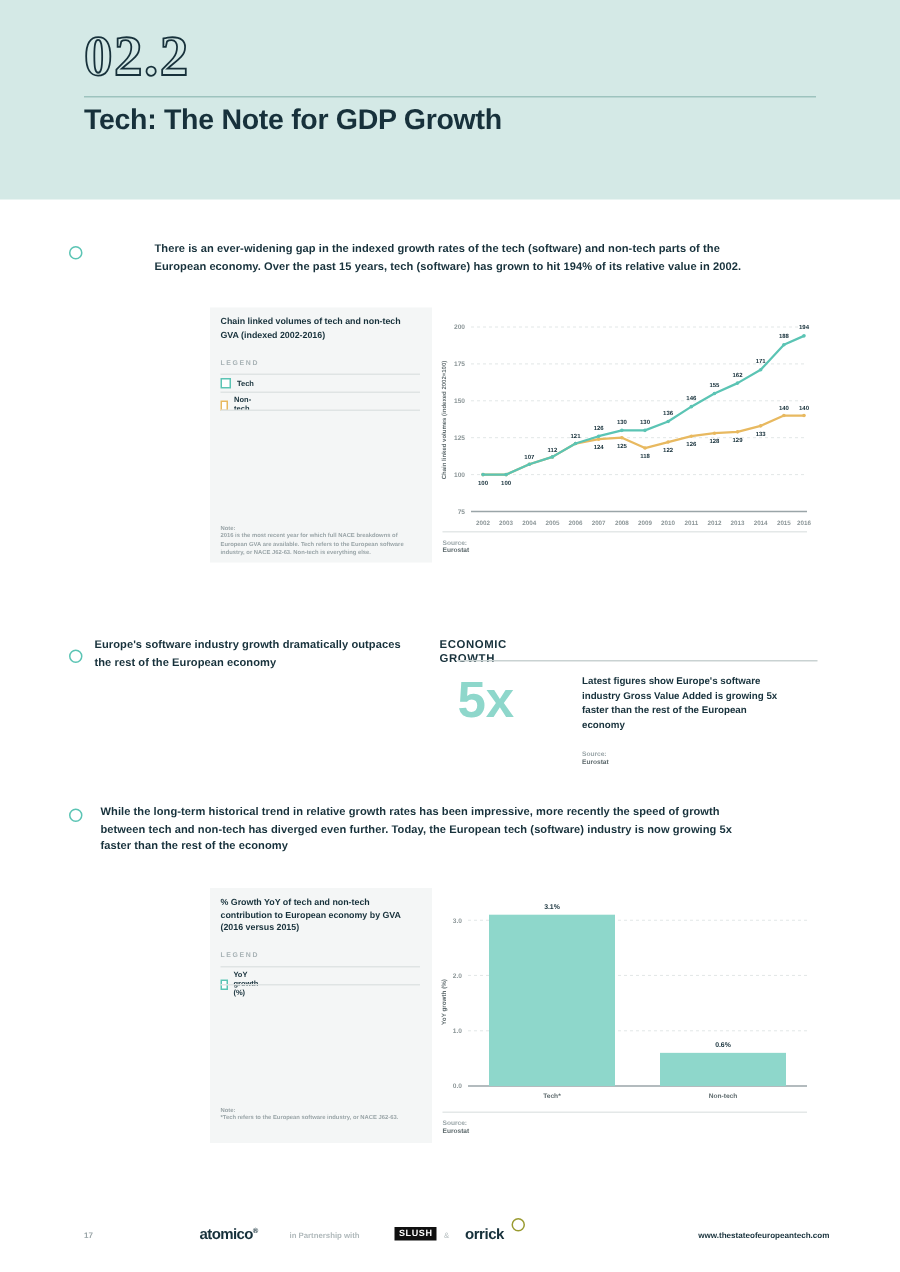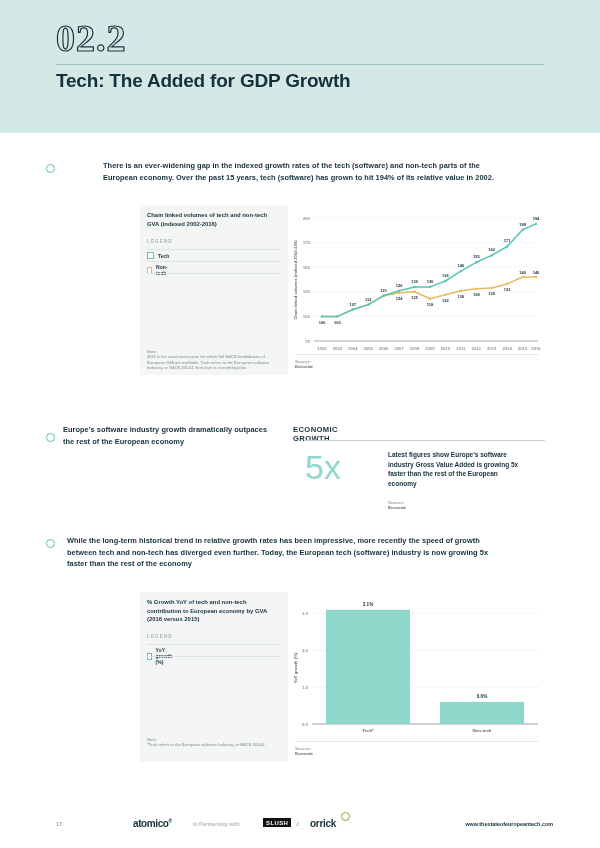--- a/index.html
+++ b/index.html
@@ -72,21 +72,21 @@
   .source-text b{color:#5f6b6e;}
   .panel-right{position:absolute;background:#ffffff;}
   .chart-rule{position:absolute;height:1px;background:#e4e8e8;}
   svg{display:block;}
   
   .callout-title{
     position:absolute;font-size:7.6px;font-weight:700;letter-spacing:0.4px;color:#17313b;
   }
   .callout-rule{position:absolute;height:1px;background:#c9d2d2;}
   .callout-big{
-    position:absolute;font-size:34px;font-weight:400;color:#8ed7cb;line-height:34px;
+    position:absolute;font-size:34px;font-weight:700;color:#8ed7cb;line-height:34px;
   }
   .callout-copy{
     position:absolute;font-size:6.5px;line-height:9.6px;color:#17313b;font-weight:600;
   }
   
   .footer-page{position:absolute;left:56px;top:821px;font-size:5.4px;color:#9aa5a8;font-weight:700;}
   .footer-atomico{position:absolute;left:133px;top:818px;font-size:10px;font-weight:700;color:#17313b;letter-spacing:-0.4px;}
   .footer-atomico sup{font-size:5px;vertical-align:super;}
   .footer-partner{position:absolute;left:193px;top:821px;font-size:5.2px;color:#b0b9bb;font-weight:600;}
   .footer-slush{position:absolute;left:263px;top:818px;background:#101010;color:#ffffff;font-size:6px;font-weight:700;padding:1.5px 3px;letter-spacing:0.4px;}
@@ -94,21 +94,21 @@
   .footer-orrick{position:absolute;left:310px;top:818px;font-size:10px;font-weight:700;color:#17313b;letter-spacing:-0.3px;}
   .footer-orrick-dot{position:absolute;left:341px;top:812px;width:7px;height:7px;border-radius:50%;border:1.6px solid #9a9b31;}
   .footer-url{position:absolute;right:47px;top:821px;font-size:5.4px;color:#17313b;font-weight:600;}
 </style>
 </head>
 <body>
 
 <div class="header-band"></div>
 <div class="section-number">02.2</div>
 <div class="header-rule"></div>
-<div class="header-title">Tech: The Added for GDP Growth</div>
+<div class="header-title">Tech: The Note for GDP Growth</div>
 
 <div class="bullet-row" id="para1">
   <span class="bullet-dot"></span>
   <span class="bullet-text">There is an ever-widening gap in the indexed growth rates of the tech (software) and non-tech parts of the European economy. Over the past 15 years, tech (software) has grown to hit 194% of its relative value in 2002.</span>
 </div>
 
 <div class="module">
 
   <div class="panel-left" style="left:140px;top:205px;width:148px;height:170px;"></div>
   <div class="panel-title" style="left:147px;top:211px;width:133px;">Chain linked volumes of tech and non-tech GVA (indexed 2002-2016)</div>

